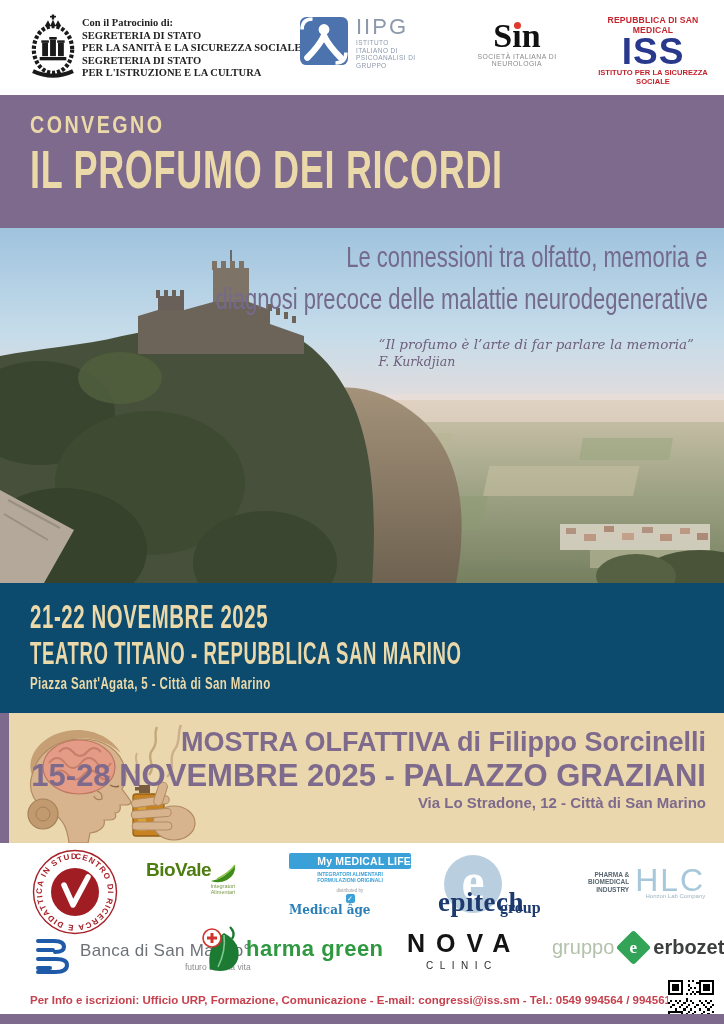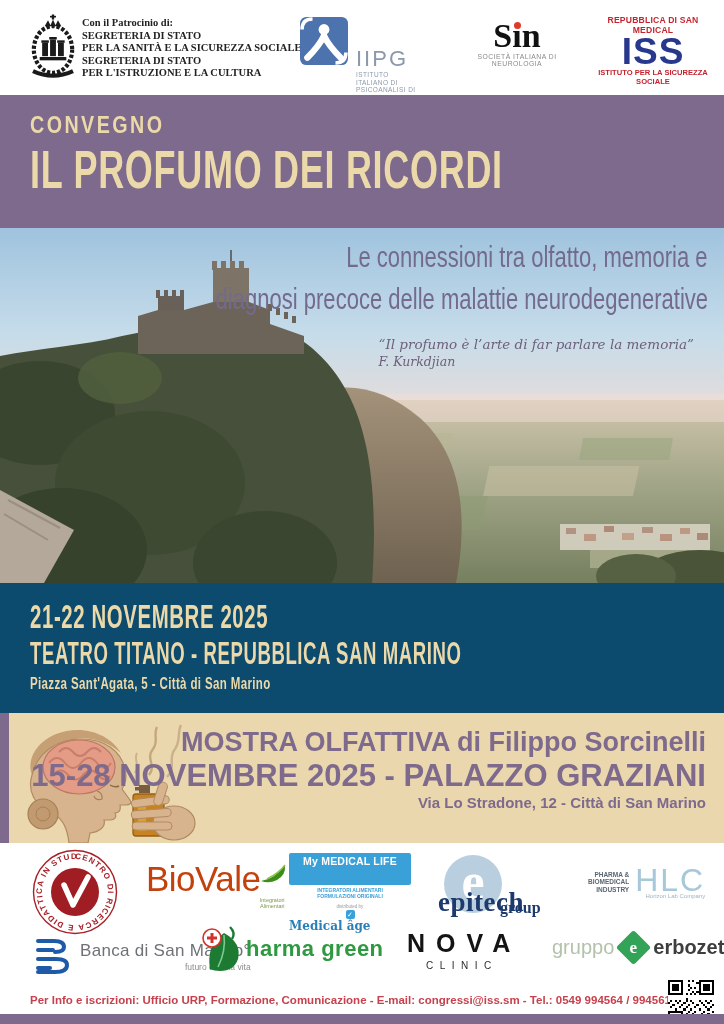--- a/index.html
+++ b/index.html
@@ -5,21 +5,21 @@
   html,body{margin:0;padding:0;background:#555;}
   #poster{position:relative;width:724px;height:1024px;background:#fff;overflow:hidden;
           font-family:"Liberation Sans",sans-serif;-webkit-font-smoothing:antialiased;}
   
   .sec-header{position:absolute;left:0;top:0;width:724px;height:95px;background:#fff;}
   .arms{position:absolute;left:28px;top:13px;}
   .patron{position:absolute;left:82px;top:17px;font-family:"Liberation Serif",serif;
           font-weight:bold;color:#232323;font-size:10.5px;line-height:12.5px;}
   .iipg{position:absolute;left:300px;top:17px;display:flex;gap:8px;align-items:flex-start;}
   .iipg-text{color:#8c99ab;}
-  .iipg-abbr{font-size:22px;letter-spacing:2px;line-height:20px;margin-top:32px;}
+  .iipg-abbr{font-size:22px;letter-spacing:2px;line-height:20px;}
   .iipg-sub{font-size:6.5px;line-height:7.5px;margin-top:2px;letter-spacing:.4px;}
   .sin{position:absolute;left:452px;top:20px;width:130px;text-align:center;}
   .sin-abbr{position:relative;display:inline-block;font-family:"Liberation Serif",serif;
             font-weight:bold;font-size:34px;line-height:32px;color:#111;}
   .sin-dot{position:absolute;left:21px;top:2px;width:7px;height:7px;border-radius:50%;background:#e03a2e;}
   .sin-sub{font-size:6.8px;color:#8a8a8a;letter-spacing:.5px;margin-top:1px;}
   .iss{position:absolute;left:590px;top:15px;width:126px;text-align:center;}
   .iss-top{color:#c5232d;font-weight:bold;font-size:8.6px;letter-spacing:.2px;}
   .iss-abbr{color:#28388c;font-weight:bold;font-size:37px;line-height:33px;letter-spacing:1px;}
   .iss-bottom{color:#c5232d;font-weight:bold;font-size:7.6px;}
@@ -53,24 +53,24 @@
   .sec-mostra{position:absolute;left:0;top:713px;width:724px;height:130px;background:#ead7ad;}
   .mostra-leftstrip{position:absolute;left:0;top:0;width:9px;height:130px;background:#7d6a8c;}
   .mostra-illustration{position:absolute;left:9px;top:0;}
   .mostra-text{position:absolute;right:18px;top:14px;text-align:right;color:#7d6a8c;}
   .mostra-l1{font-size:27px;font-weight:bold;transform:scaleX(.72);transform-origin:right center;}
   .mostra-l2{font-size:31px;font-weight:bold;transform:scaleX(.66);transform-origin:right center;margin-top:4px;}
   .mostra-l3{font-size:15px;font-weight:bold;transform:scaleX(.78);transform-origin:right center;margin-top:6px;}
   
   .sec-sponsors{position:absolute;left:0;top:843px;width:724px;height:171px;background:#fff;}
   .logo{position:absolute;}
-  .biovale-name{font-size:35px;font-weight:normal;color:#c2410c;letter-spacing:-.5px;}
+  .biovale-name{font-size:19px;font-weight:bold;color:#4d7c0f;letter-spacing:-.5px;}
   .biovale-sub{font-size:5.5px;color:#7a9a4a;text-align:right;line-height:6px;margin-top:-2px;padding-right:4px;}
-  .mml-bar{width:122px;height:32px;background:#3aa0d8;border-radius:2px;color:#fff;font-weight:bold;
-           font-size:10.5px;text-align:center;line-height:16px;letter-spacing:.2px;}
+  .mml-bar{width:122px;height:16px;background:#3aa0d8;border-radius:2px;color:#fff;font-weight:bold;
+           font-size:10.5px;text-align:right;line-height:16px;letter-spacing:.2px;}
   .mml-sub{font-size:5px;color:#3aa0d8;font-weight:bold;text-align:center;line-height:6px;margin-top:2px;}
   .mml-dist{font-size:4.5px;color:#9a9a9a;text-align:center;margin-top:5px;}
   .mml-check{width:9px;height:9px;background:#3aa0d8;border-radius:2px;color:#fff;font-size:7px;
              line-height:9px;text-align:center;margin:1px auto 0;}
   .mml-brand{font-size:12px;font-weight:bold;color:#2a7fb8;text-align:left;
              font-family:"DejaVu Serif",serif;}
   .epitech{width:130px;height:70px;}
   .epi-circle{position:absolute;left:6px;top:0px;width:58px;height:58px;border-radius:50%;
               background:#b9cede;color:#fff;font-family:"Liberation Serif",serif;font-weight:bold;
               font-size:52px;line-height:54px;text-align:center;}

